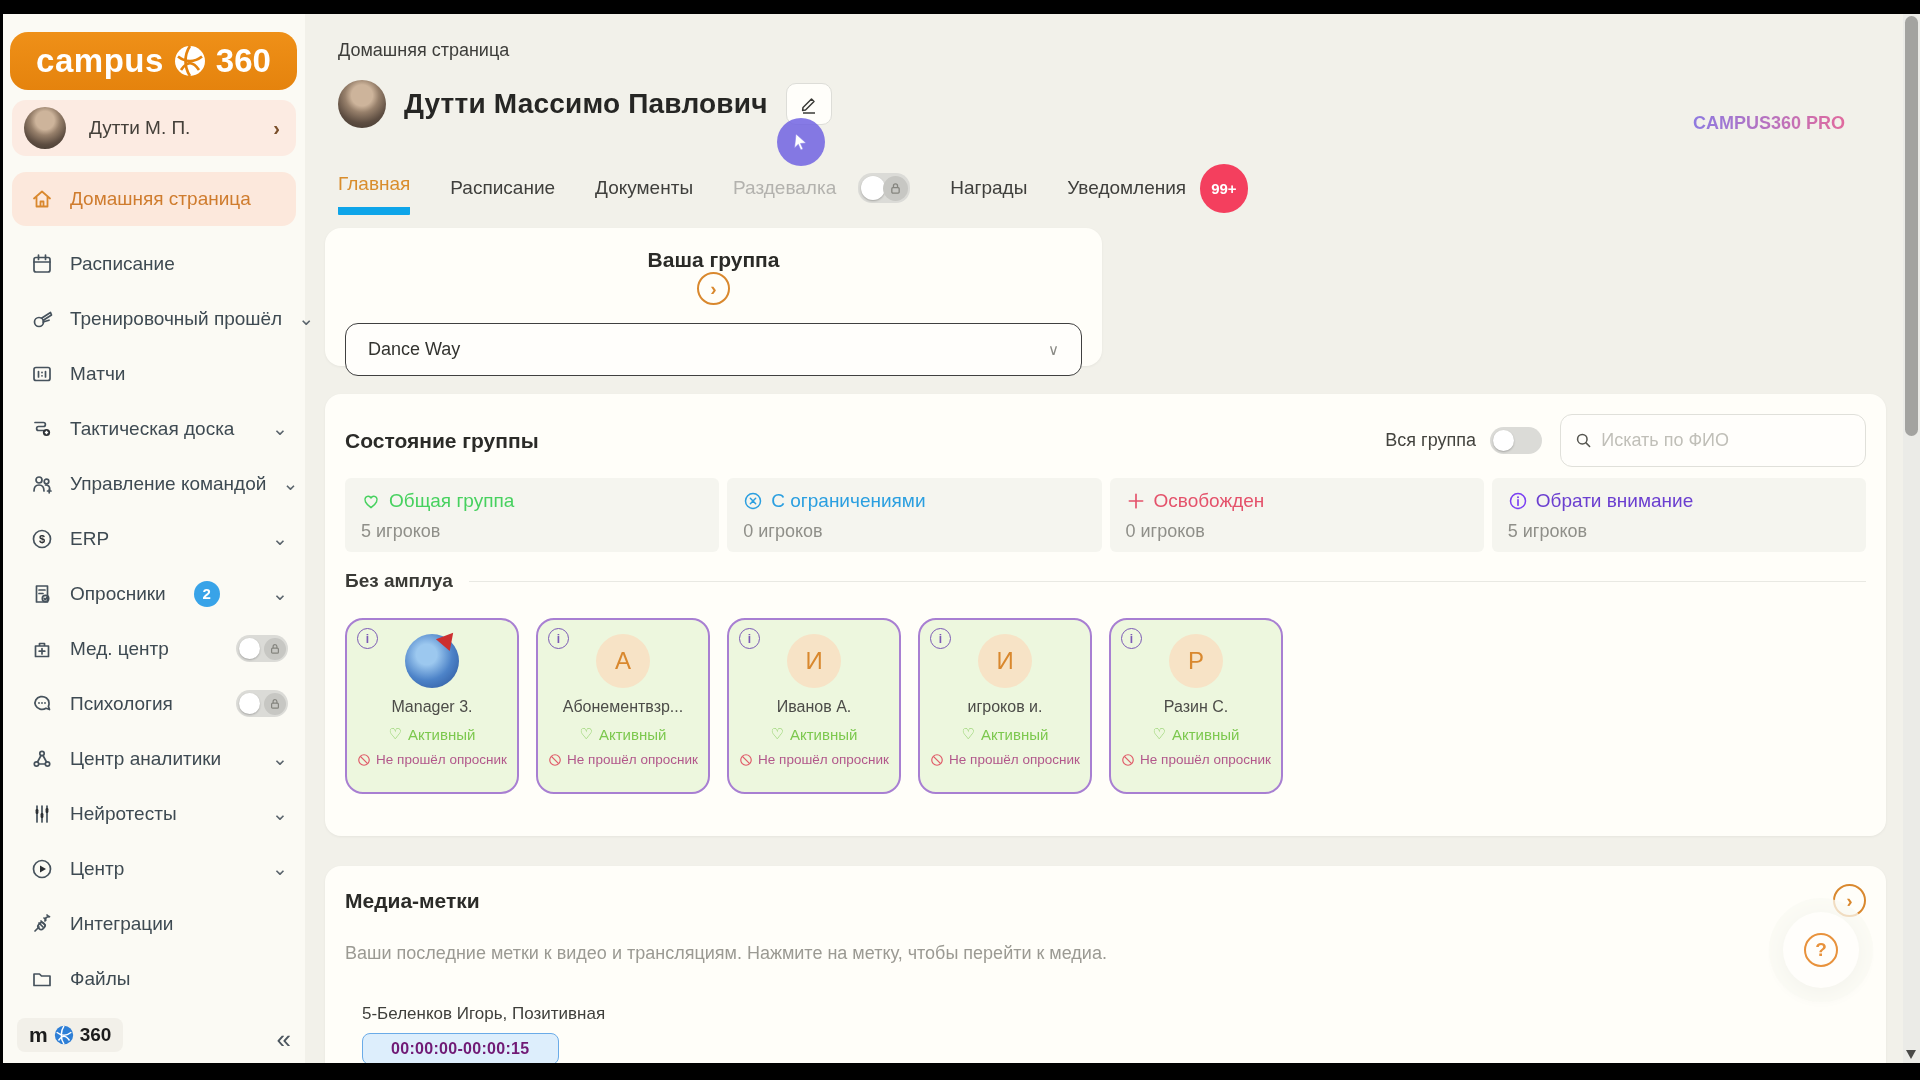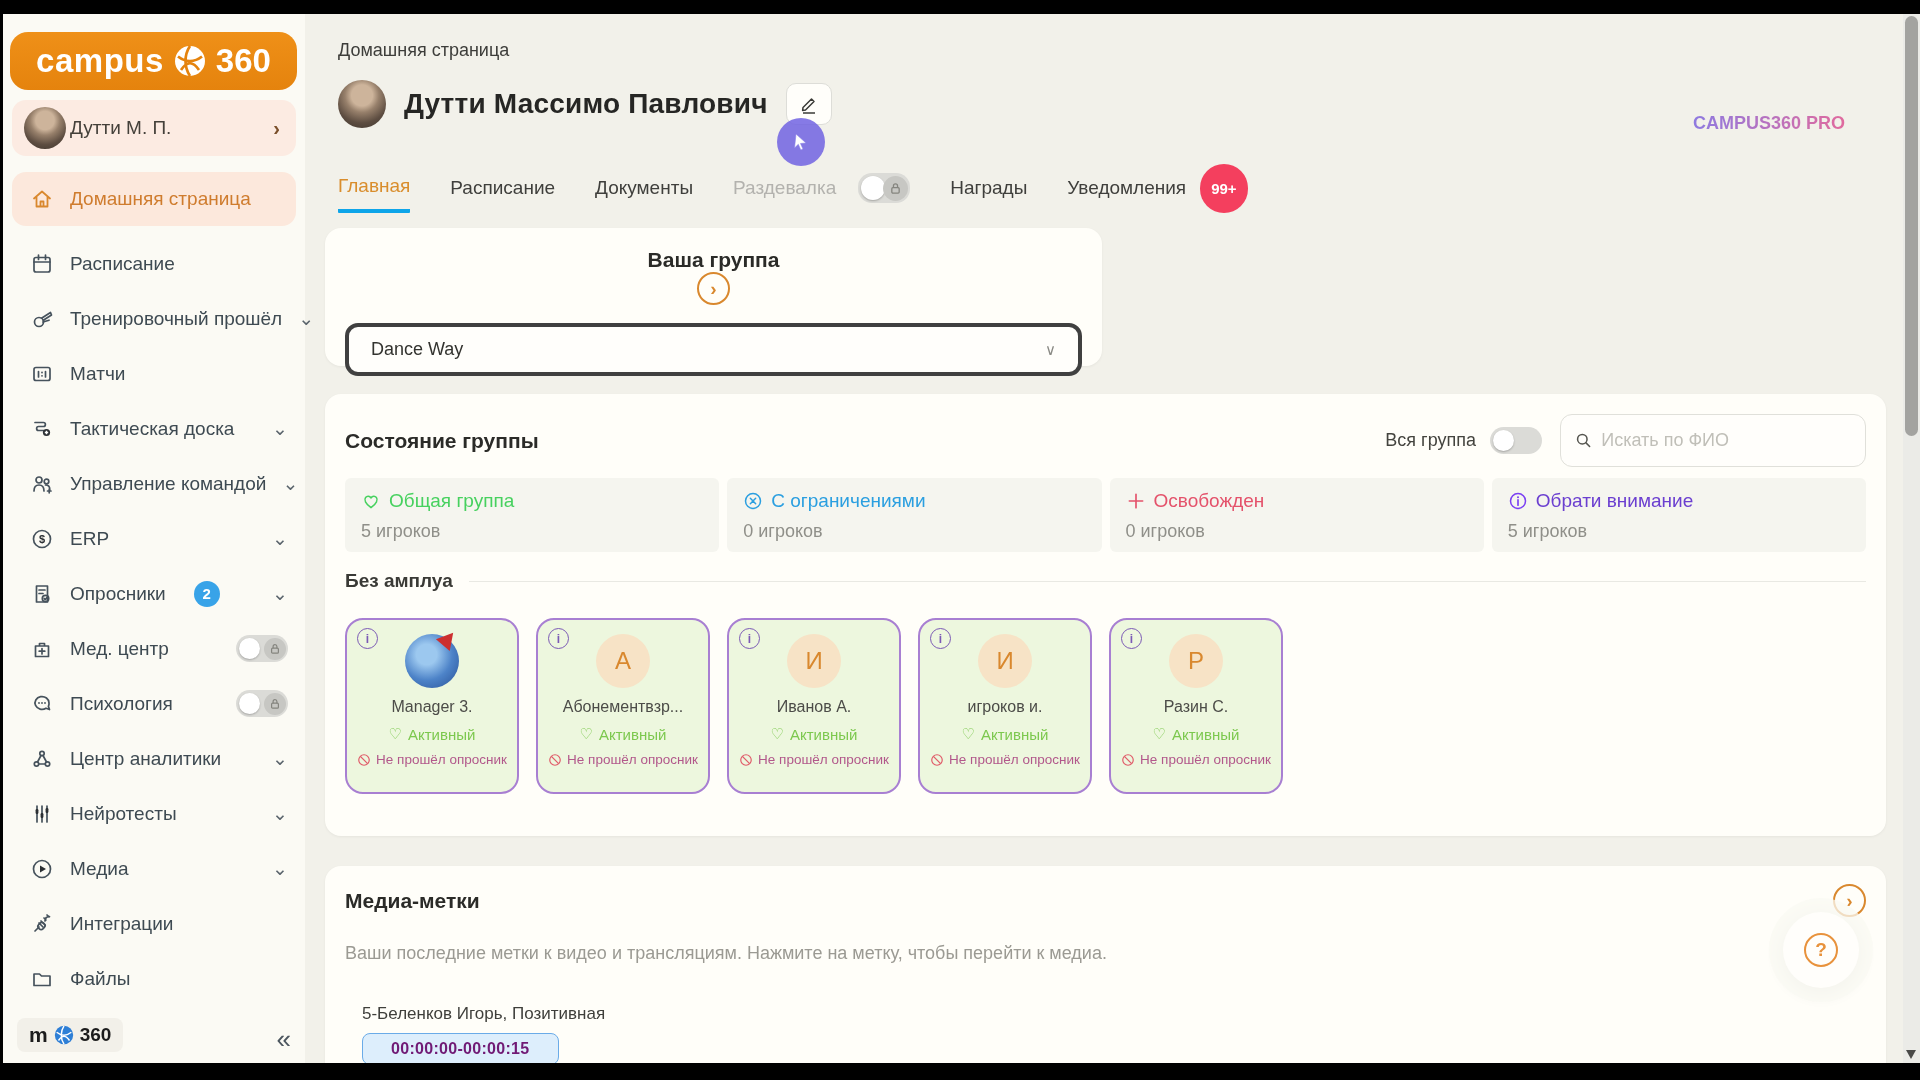--- a/index.html
+++ b/index.html
@@ -13,21 +13,21 @@
 
   
   .sidebar { position:absolute; left:3px; top:14px; width:302px; height:1049px; background:#fbfaf4; z-index:5; }
   .logo-pill { position:absolute; left:7px; top:18px; width:287px; height:58px; border-radius:18px;
     background:linear-gradient(180deg,#ef9018,#e5830d); display:flex; align-items:center; justify-content:center; gap:8px; }
   .logo-campus { color:#fff; font-weight:bold; font-size:33px; letter-spacing:.5px; }
   .logo-360 { color:#fff; font-weight:bold; font-size:33px; }
   .globe-ico { flex:0 0 auto; }
 
   .user-item { position:absolute; left:9px; top:86px; width:284px; height:56px; border-radius:14px;
-    background:#fcebe2; display:flex; align-items:center; padding:0 16px 0 12px; gap:4px; cursor:pointer; }
+    background:#fcebe2; display:flex; align-items:center; padding:0 16px 0 12px; gap:23px; cursor:pointer; }
   .user-item .uname { font-size:19px; color:#44403a; flex:1; }
   .avatar-photo { width:42px; height:42px; border-radius:50%;
     background:radial-gradient(circle at 50% 32%, #cdb49b 0 26%, #97806b 42%, #5d4d41 68%, #3a322b 100%); }
   .chev-right { font-size:20px; color:#7a4f2a; font-weight:bold; }
 
   .nav-active { position:absolute; left:9px; top:158px; width:284px; height:54px; border-radius:14px;
     background:#fce8dc; display:flex; align-items:center; padding:0 14px 0 18px; gap:16px; cursor:pointer;
     color:#cf7c2e; font-size:19px; }
   .nav-col { position:absolute; left:9px; top:222px; width:284px; }
   .nav-item { height:55px; display:flex; align-items:center; padding:0 8px 0 18px; gap:16px;
@@ -59,36 +59,36 @@
   .edit-btn { width:46px; height:42px; border:1px solid #ddddd8; border-radius:10px; background:#fffefa;
     display:flex; align-items:center; justify-content:center; cursor:pointer; }
   .pro-label { position:absolute; right:58px; top:99px; font-size:18px; font-weight:bold;
     background:linear-gradient(90deg,#8f7ae0,#e06a9e); -webkit-background-clip:text; background-clip:text; color:transparent; }
 
   .cursor-dot { position:absolute; left:472px; top:104px; width:48px; height:48px; border-radius:50%;
     background:rgba(113,99,226,.85); z-index:40; display:flex; align-items:center; justify-content:center; pointer-events:none; }
 
   .tabs { position:absolute; left:33px; top:160px; display:flex; align-items:center; gap:40px; height:40px; }
   .tab { font-size:19px; color:#3f3f3c; padding-bottom:12px; cursor:pointer; display:flex; align-items:center; gap:18px; }
-  .tab.active { color:#d98d2c; border-bottom:4px solid #0ea5e9; border-radius:0 0 1px 1px; }
+  .tab.active { color:#d98d2c; border-bottom:8px solid #0ea5e9; border-radius:0 0 1px 1px; }
   .tab.disabled { color:#b3b2ae; }
   .tab .toggle { width:54px; height:30px; margin-left:4px; }
   .tab .toggle .knob { width:24px; height:24px; }
   .tab .toggle .lockc { width:25px; height:25px; }
   .notif-badge { background:#f43f5e; color:#fff; font-size:15px; font-weight:bold; border-radius:999px;
     padding:16px 11px; margin-left:-4px; }
 
   .card { position:absolute; background:#fffef9; border-radius:16px; box-shadow:0 1px 3px rgba(0,0,0,.05); }
   .card-title { font-size:21px; font-weight:bold; color:#2b2b28; }
   .circle-nav { width:33px; height:33px; border-radius:50%; border:2.5px solid #d9882e; color:#d9882e;
     display:flex; align-items:center; justify-content:center; font-size:19px; font-weight:bold; cursor:pointer; }
 
   .card-group { left:20px; top:214px; width:777px; height:138px; padding:20px; }
   .card-group .hd { display:flex; justify-content:space-between; align-items:center;flex-direction:column; }
-  .select { margin-top:18px; height:53px; border:4px solid #404040; border-radius:13px; background:#fffefb;
+  .select { margin-top:18px; height:53px; border:1px solid #404040; border-radius:13px; background:#fffefb;
     display:flex; align-items:center; justify-content:space-between; padding:0 22px; cursor:pointer; }
   .select .val { font-size:18px; color:#33332f; }
   .select .car { color:#8a8a85; font-size:15px; }
 
   .card-state { left:20px; top:380px; width:1561px; height:442px; padding:20px; }
   .state-hd { display:flex; align-items:center; }
   .state-hd .sp { flex:1; }
   .allgroup-lbl { font-size:18px; color:#44443f; margin-right:14px; }
   .state-hd .toggle { margin-left:0; }
   .search-box { margin-left:18px; width:306px; height:53px; border:1px solid #e0e0da; border-radius:12px;
@@ -286,21 +286,21 @@
         <rect x="15.6" y="6" width="2.8" height="5" rx="1.2" fill="#2b2f33"></rect>
       </svg>
       <span class="lbl">Нейротесты</span>
       <span class="chev-down">⌄</span>
     </div>
     <div class="nav-item">
       <svg class="mi" width="24" height="24" viewBox="0 0 24 24">
         <circle class="st" cx="12" cy="12" r="8.5"></circle>
           <path d="M10 8.5 L16 12 L10 15.5 Z" fill="#2b2f33"></path>
       </svg>
-      <span class="lbl">Медиа</span>
+      <span class="lbl">Центр</span>
       <span class="chev-down">⌄</span>
     </div>
     <div class="nav-item">
       <svg class="mi" width="24" height="24" viewBox="0 0 24 24">
         <path class="st" d="M5 19 L9 15 M9 11 L13 15 M11 9 L15 13"></path>
         <rect class="st" x="8" y="11" width="7" height="6" rx="2.5" transform="rotate(-45 11.5 14)"></rect>
         <path class="st" d="M14 6 L16 8 M17 3 L19 5 M15 9 C15 6 17 4.5 19.5 4.5"></path>
       </svg>
       <span class="lbl">Интеграции</span>
     </div>

